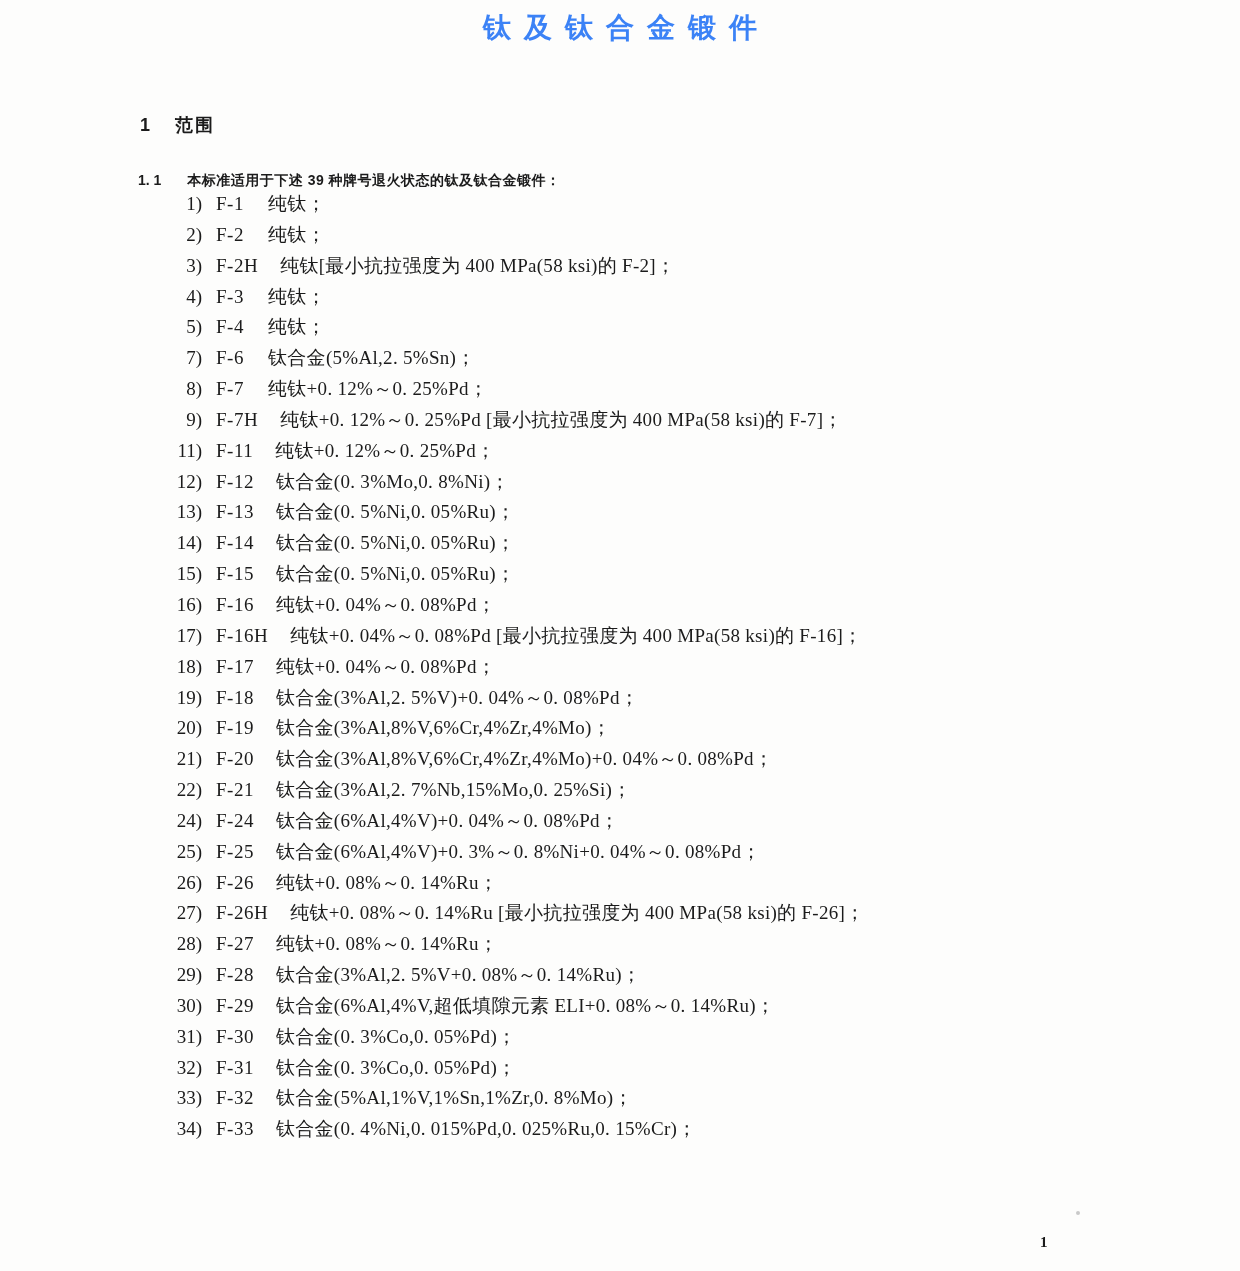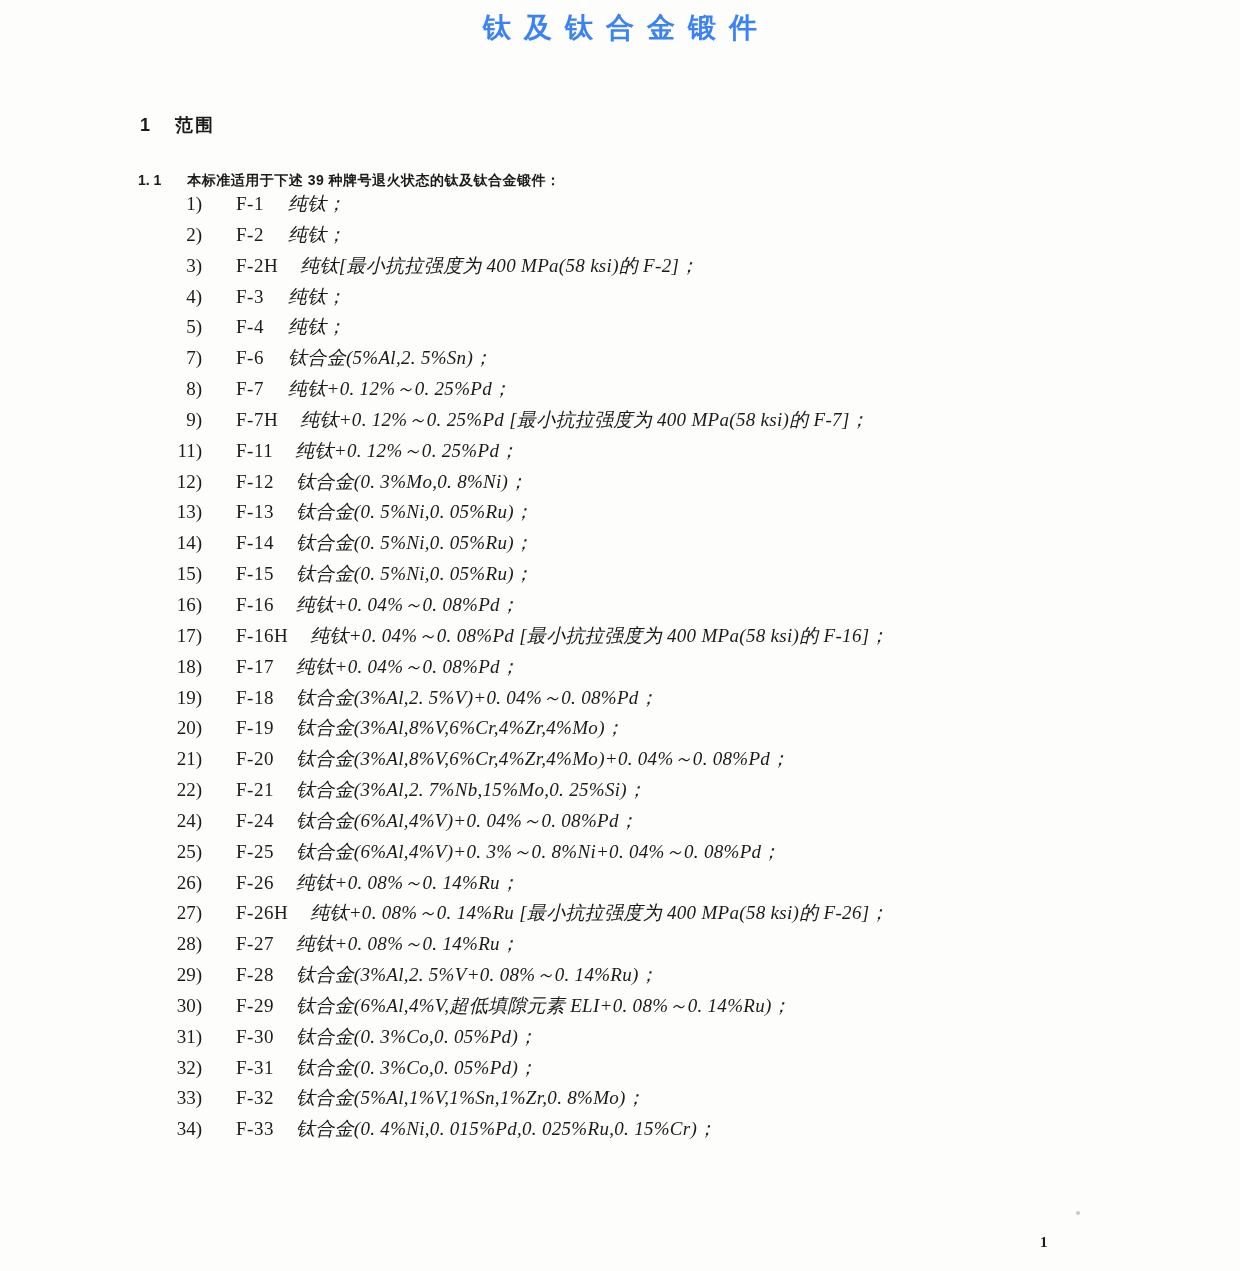--- a/index.html
+++ b/index.html
@@ -72,28 +72,27 @@
     white-space: nowrap;
     font-size: 19px;
   }
   .g-num {
     display: inline-block;
     width: 44px;
     text-align: right;
   }
   .g-code {
     display: inline-block;
-    margin-left: 34px;
+    margin-left: 14px;
     min-width: 30px;
     letter-spacing: 0.5px;
   }
   .g-desc {
     margin-left: 22px;
     letter-spacing: 0.3px;
-    font-style: italic;
   }
   .page-number {
     position: absolute;
     top: 1234px;
     left: 1040px;
     font-size: 15px;
     font-weight: 700;
   }
   .scan-speck {
     position: absolute;

